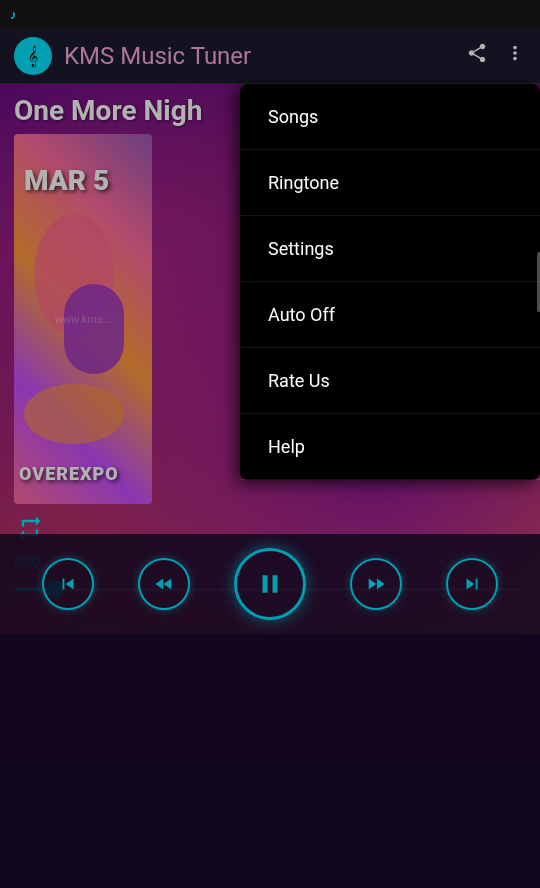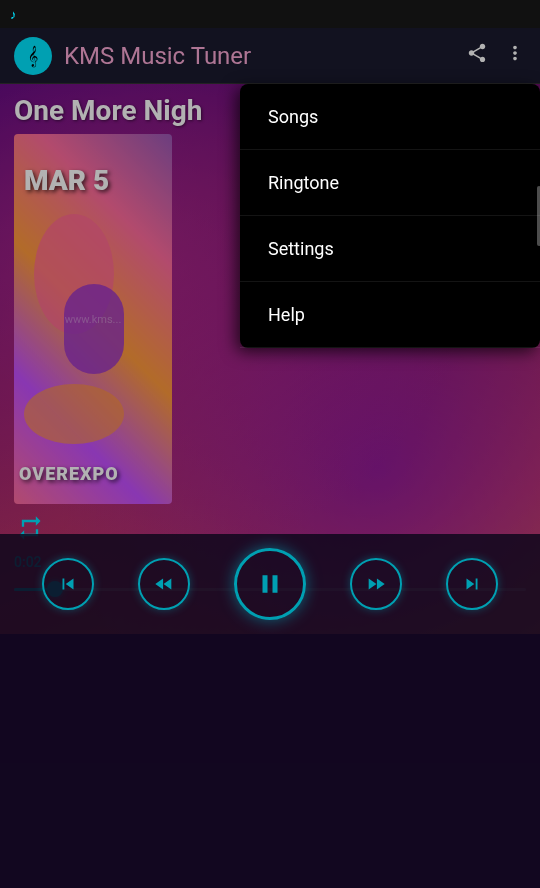--- a/index.html
+++ b/index.html
@@ -107,21 +107,21 @@
       font-size: 28px;
       font-weight: 700;
       text-shadow: 1px 1px 3px rgba(0,0,0,0.5);
     }
 
     
     #album-art {
       position: absolute;
       top: 50px;
       left: 14px;
-      width: 158px;
+      width: 138px;
       height: 370px;
       border-radius: 4px;
       overflow: hidden;
     }
 
     
     .album-art-graphic {
       width: 100%;
       height: 100%;
       background: 
@@ -424,16 +424,22 @@
   <div class="menu-item">
     <span>Songs</span>
   </div>
   <div class="menu-item">
     <span>Ringtone</span>
   </div>
   <div class="menu-item">
     <span>Settings</span>
   </div>
   <div class="menu-item">
+    <span>Auto Off</span>
+  </div>
+  <div class="menu-item">
+    <span>Rate Us</span>
+  </div>
+  <div class="menu-item">
     <span>Help</span>
   </div>
   <div class="scroll-indicator"></div>
 </div>
 
 </body></html>

